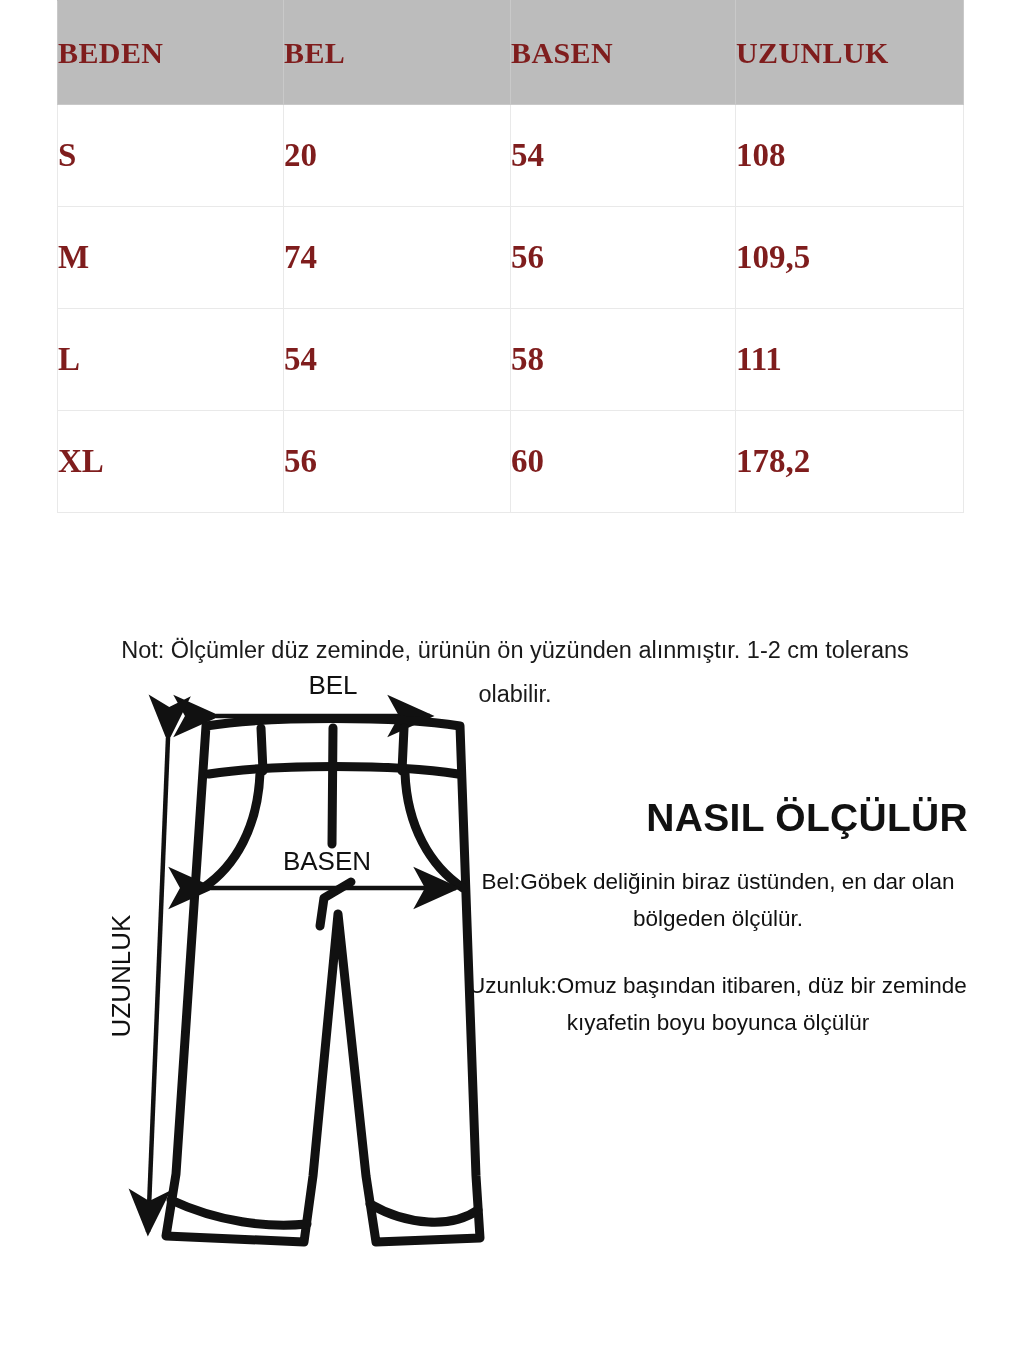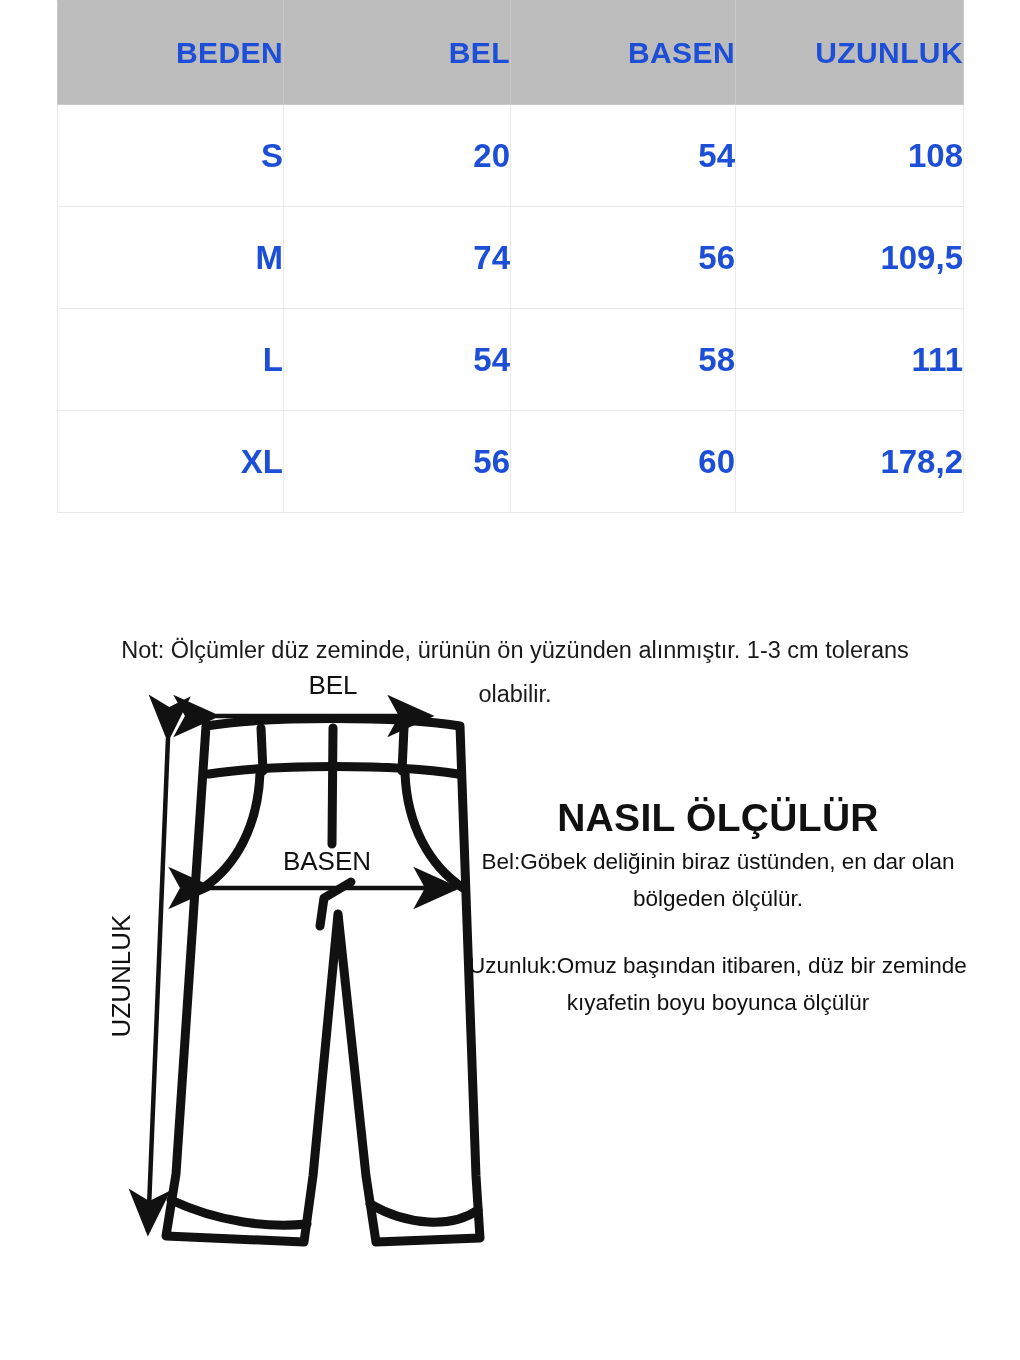--- a/index.html
+++ b/index.html
@@ -29,24 +29,24 @@
 
   table.size-table {
     width: 100%;
     border-collapse: collapse;
     table-layout: fixed;
   }
 
   table.size-table th,
   table.size-table td {
     border: 1px solid #e9e9e9;
-    text-align: right;
-    font-family: Liberation Sans, sans-serif;
+    text-align: left;
+    font-family: Liberation Serif, serif;
     font-weight: bold;
-    color: #1d4ed8;
+    color: #7f1d1d;
   }
 
   table.size-table thead th {
     background: #bcbcbc;
     height: 104px;
     font-size: 30px;
     letter-spacing: 0.4px;
     border-color: #c9c9c9;
     border-top-color: #bcbcbc;
   }
@@ -94,21 +94,22 @@
     width: 500px;
     text-align: center;
     color: #111111;
   }
 
   .howto-title {
     font-size: 39px;
     font-weight: bold;
     letter-spacing: 0.3px;
     line-height: 50px;
-    margin-bottom: 0;
+    margin-bottom: 20px;
+    text-align: right;
   }
 
   .howto-p {
     font-size: 22.5px;
     line-height: 37px;
     margin-bottom: 30px;
   }
   .howto-p:last-child { margin-bottom: 0; margin-top: 24px; }
 
   .howto-p b { font-weight: normal; }
@@ -151,21 +152,21 @@
           <td>XL</td>
           <td>56</td>
           <td>60</td>
           <td>178,2</td>
         </tr>
       </tbody>
     </table>
   </div>
 
   <div class="note">
-    <span>Not: Ölçümler düz zeminde, ürünün ön yüzünden alınmıştır. 1-3</span>
+    <span>Not: Ölçümler düz zeminde, ürünün ön yüzünden alınmıştır. 1-2</span>
     <span>cm tolerans olabilir.</span>
   </div>
 
   <div class="diagram">
     <svg viewBox="0 0 430 640" xmlns="http://www.w3.org/2000/svg">
 
       <defs>
         <marker id="ah-r" markerWidth="11" markerHeight="11" refX="9.5" refY="5.5" orient="auto" markerUnits="strokeWidth">
           <path d="M0,0.8 L10.5,5.5 L0,10.2 L2.6,5.5 Z" fill="#111111"></path>
         </marker>

